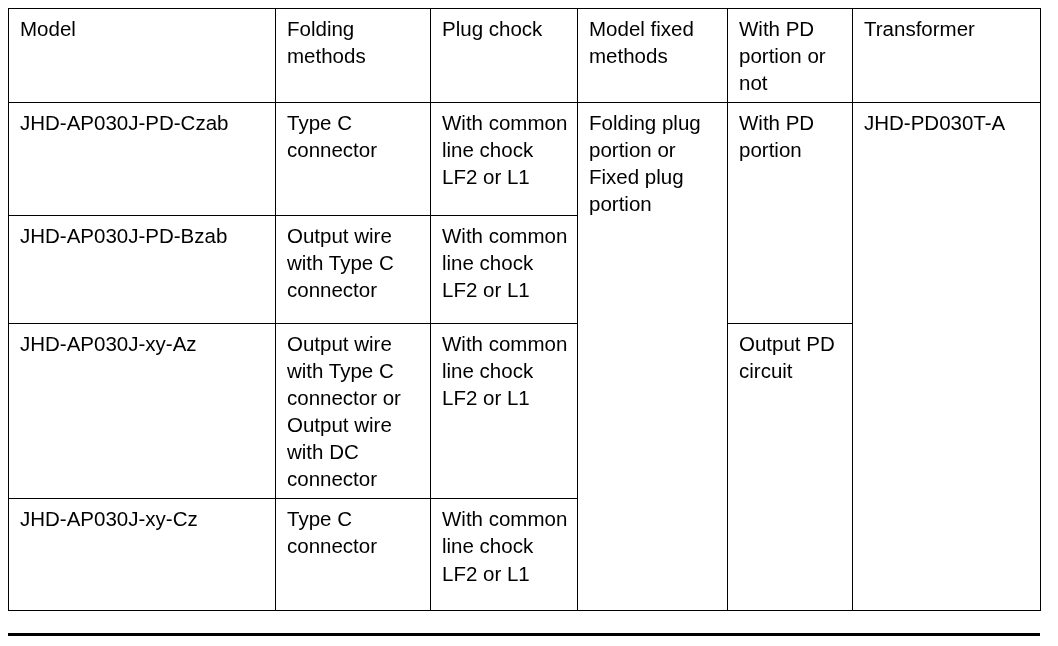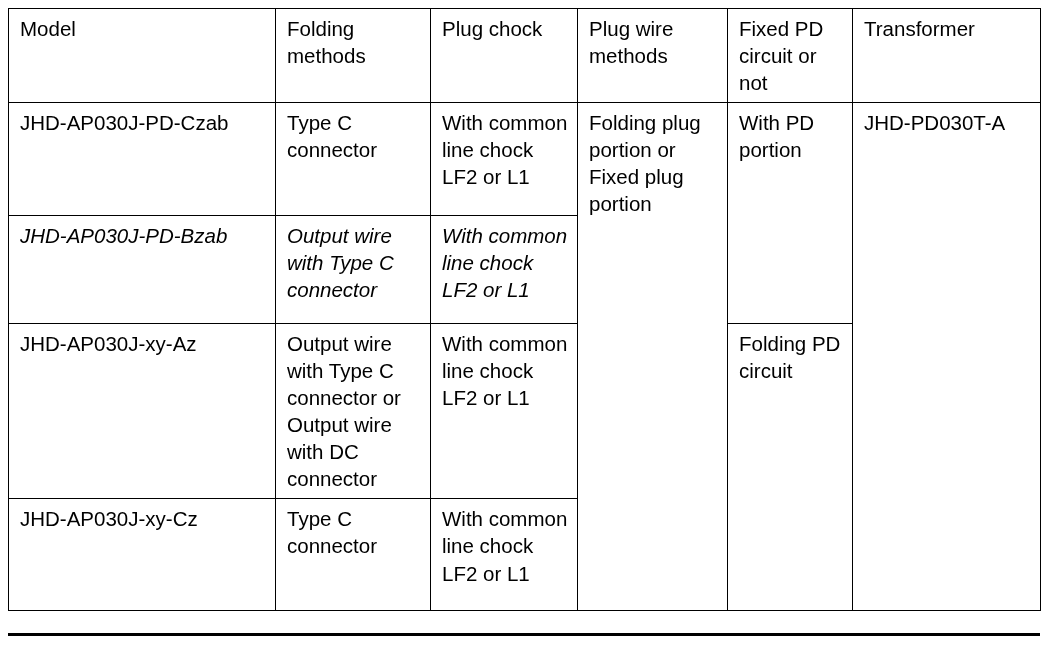--- a/index.html
+++ b/index.html
@@ -55,21 +55,21 @@
   .col-model       { width: 267px; }
   .col-output      { width: 155px; }
   .col-chock       { width: 147px; }
   .col-plug        { width: 150px; }
   .col-pd          { width: 125px; }
   .col-transformer { width: 188px; }
 
   
   .row-head { height: 76px; }
   .row-1    { height: 113px; }
-  .row-2    { height: 108px; font-style: italic; }
+  .row-2    { height: 108px; }
   .row-3    { height: 158px; }
   .row-4    { height: 112px; }
 
   
   .bottom-rule {
     position: absolute;
     left: 8px;
     top: 633px;
     width: 1032px;
     height: 3px;
@@ -89,22 +89,22 @@
       <col class="col-plug">
       <col class="col-pd">
       <col class="col-transformer">
     </colgroup>
 
     <thead>
       <tr class="row-head">
         <th>Model</th>
         <th>Folding methods</th>
         <th>Plug chock</th>
-        <th>Plug wire methods</th>
-        <th>Fixed PD circuit or not</th>
+        <th>Model fixed methods</th>
+        <th>With PD portion or not</th>
         <th>Transformer</th>
       </tr>
     </thead>
 
     <tbody>
       <tr class="row-1">
         <td>JHD-AP030J-PD-Czab</td>
         <td>Type C connector</td>
         <td>With common line chock LF2 or L1</td>
         <td rowspan="4">Folding plug portion or Fixed plug portion</td>
@@ -115,21 +115,21 @@
       <tr class="row-2">
         <td>JHD-AP030J-PD-Bzab</td>
         <td>Output wire with Type C connector</td>
         <td>With common line chock LF2 or L1</td>
       </tr>
 
       <tr class="row-3">
         <td>JHD-AP030J-xy-Az</td>
         <td>Output wire with Type C connector or Output wire with DC connector</td>
         <td>With common line chock LF2 or L1</td>
-        <td rowspan="2">Folding PD circuit</td>
+        <td rowspan="2">Output PD circuit</td>
       </tr>
 
       <tr class="row-4">
         <td>JHD-AP030J-xy-Cz</td>
         <td>Type C connector</td>
         <td>With common line chock LF2 or L1</td>
       </tr>
     </tbody>
   </table>
 

